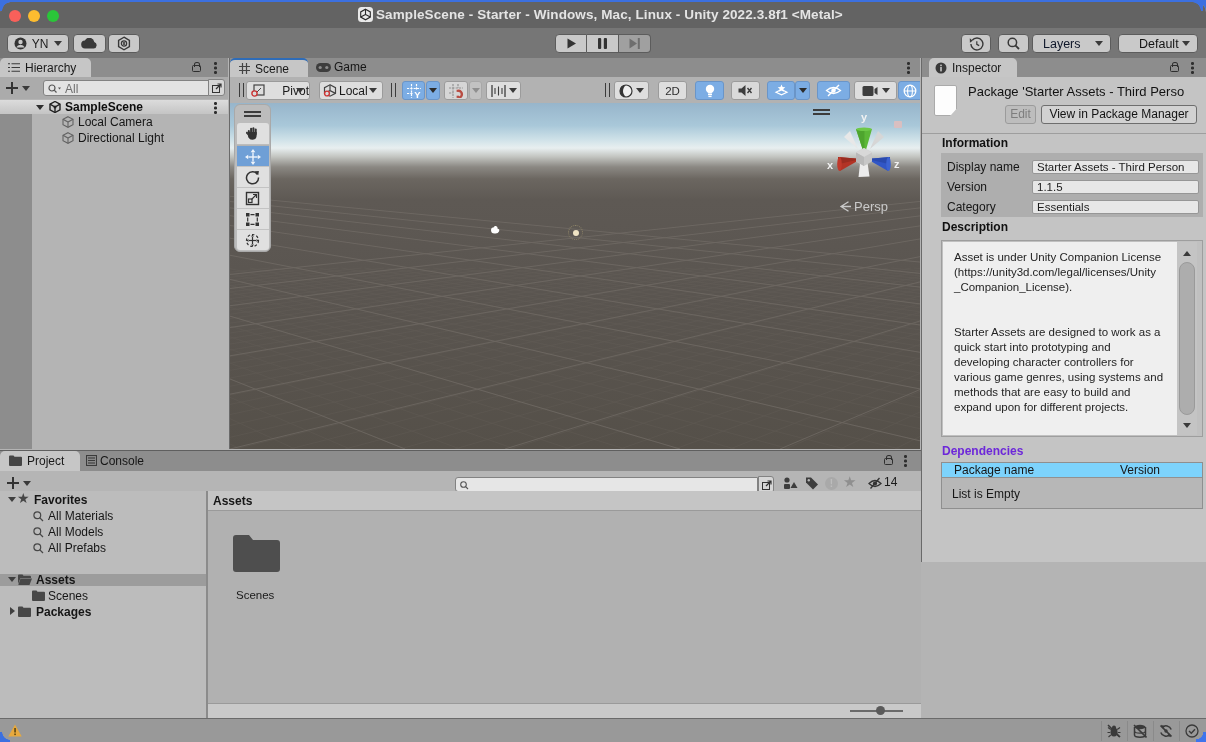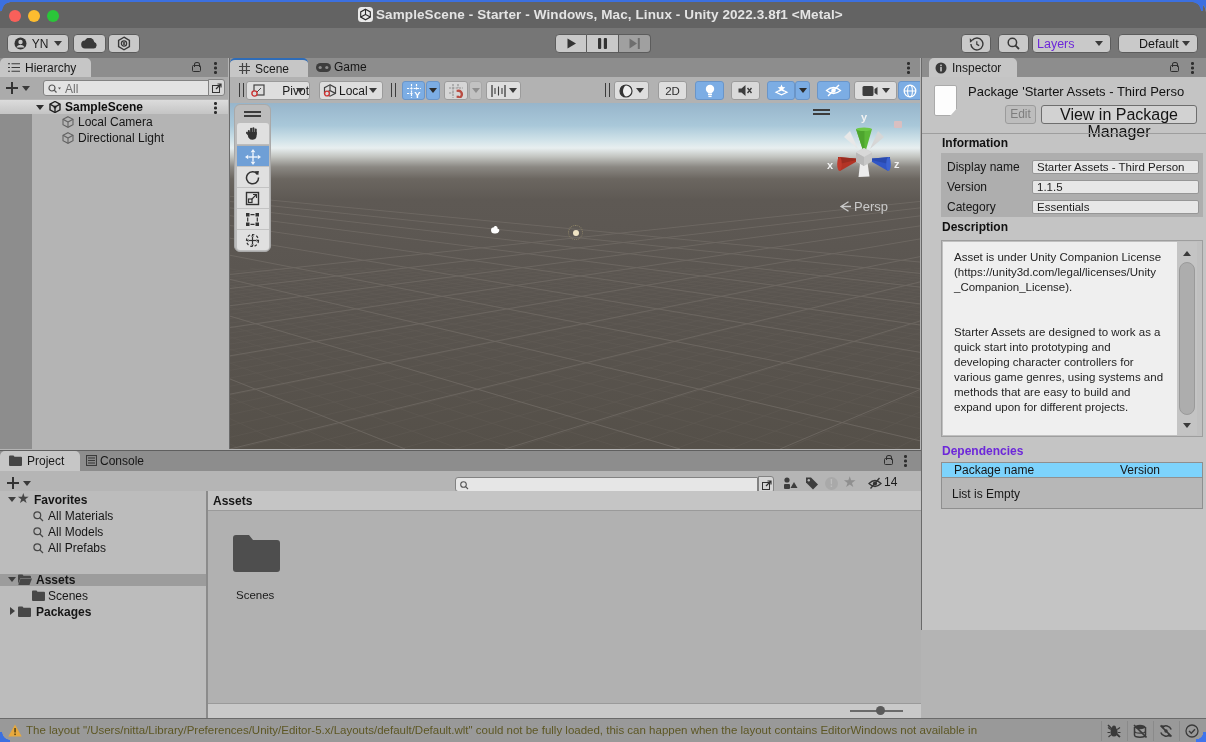--- a/index.html
+++ b/index.html
@@ -94,21 +94,21 @@
             <path d="M7.8 4.2 7.8 7.4 10.2 8.6" fill="none" stroke="#383838" stroke-width="1.2"></path>
           </svg>
   </div>
   <div class="btn" style="left:998px;top:6px;width:31px">
     <svg width="13" height="13" viewBox="0 0 13 13">
             <circle cx="5.4" cy="5.4" r="4.2" fill="none" stroke="#383838" stroke-width="1.5"></circle>
             <line x1="8.6" y1="8.6" x2="12" y2="12" stroke="#383838" stroke-width="1.8"></line>
           </svg>
   </div>
   <div class="btn" style="left:1032px;top:6px;width:79px;justify-content:flex-start">
-    <span style="font-size:12.5px;color:#6d28d9;margin-left:4px">Layers</span>
+    <span style="font-size:12.5px;color:#0f172a;margin-left:10px">Layers</span>
     <div class="tri-d" style="position:absolute;right:7px"></div>
   </div>
   <div class="btn" style="left:1118px;top:6px;width:80px;justify-content:flex-start">
     <span style="font-size:12.5px;color:#141414;margin-left:20px">Default</span>
     <div class="tri-d" style="position:absolute;right:7px"></div>
   </div>
 </div>
 
 <div id="hier" class="abs" style="left:0;top:56px;width:228px;height:391px;overflow:hidden">
   <div class="tabbar" style="left:0;top:0;width:228px;height:19px;position:absolute">
@@ -552,38 +552,38 @@
       <text x="3" y="61" font-size="11" font-weight="bold" fill="#f2f2f2" font-family="Liberation Sans">x</text>
       <text x="70" y="60" font-size="11" font-weight="bold" fill="#f2f2f2" font-family="Liberation Sans">z</text>
     </svg>
     <svg class="abs" style="left:609px;top:98px" width="13" height="11" viewBox="0 0 13 11">
             <path d="M9.5 0.8 2 5.5 9.5 10.2 M2.5 5.5 12 5.5" fill="none" stroke="#c9c9c9" stroke-width="1.3"></path>
           </svg>
           <span class="abs" style="left:624px;top:96px;font-size:13px;color:#c9c9c9">Persp</span>
   </div>
 </div>
 
-<div id="insp" class="abs" style="left:921px;top:56px;width:285px;height:572px;overflow:hidden;background:#c4c4c4;border-left:1px solid #6a6a6a">
+<div id="insp" class="abs" style="left:921px;top:56px;width:285px;height:504px;overflow:hidden;background:#c4c4c4;border-left:1px solid #6a6a6a">
   <div class="tabbar" style="left:0;top:0;width:285px;height:19px;position:absolute">
     <div class="tab" style="left:7px;width:88px">
       <svg style="margin-left:6px" width="12" height="12" viewBox="0 0 12 12">
               <circle cx="6" cy="6" r="5.5" fill="#3a3a3a"></circle>
               <rect x="5.2" y="5" width="1.6" height="4.4" fill="#c6c6c6"></rect>
               <rect x="5.2" y="2.6" width="1.6" height="1.6" fill="#c6c6c6"></rect>
             </svg>
       <span style="margin-left:5px">Inspector</span>
     </div>
     <div class="lock" style="left:248px;top:7px"></div>
     <div class="dots" style="position:absolute;left:269px;top:4px"></div>
   </div>
 
   <div class="abs" style="left:12px;top:27px;width:23px;height:31px;background:#fdfdfd;border:1px solid #aaa;border-radius:2px;clip-path:polygon(0 0,100% 0,100% 75%,70% 100%,0 100%)"></div>
   <span class="abs" style="left:46px;top:26px;font-size:13px;color:#121212;white-space:nowrap">Package 'Starter Assets - Third Perso</span>
   <div class="abs" style="left:83px;top:47px;width:31px;height:19px;background:#bdbdbd;border:1px solid #9b9b9b;border-radius:3px;color:#7e7e7e;font-size:12px;text-align:center;line-height:17px">Edit</div>
-  <div class="abs" style="left:119px;top:47px;width:156px;height:19px;background:#d2d2d2;border:1px solid #6e6e6e;border-radius:3px;color:#141414;font-size:16px;text-align:center;line-height:17px">View in Package Manager</div>
+  <div class="abs" style="left:119px;top:47px;width:156px;height:19px;background:#d2d2d2;border:1px solid #6e6e6e;border-radius:3px;color:#141414;font-size:12px;text-align:center;line-height:17px">View in Package Manager</div>
   <div class="abs" style="left:0;top:75px;width:285px;height:1px;background:#9e9e9e"></div>
   <span class="abs bold" style="left:20px;top:78px;font-size:12px;color:#111">Information</span>
   <div class="abs" style="left:19px;top:95px;width:262px;height:64px;background:#aeaeae">
     <span class="txt12" style="position:absolute;left:6px;top:7px">Display name</span>
     <div class="field" style="left:91px;top:6.5px;width:167px">Starter Assets - Third Person</div>
     <span class="txt12" style="position:absolute;left:6px;top:27px">Version</span>
     <div class="field" style="left:91px;top:26.5px;width:167px">1.1.5</div>
     <span class="txt12" style="position:absolute;left:6px;top:47px">Category</span>
     <div class="field" style="left:91px;top:46.5px;width:167px">Essentials</div>
   </div>
@@ -714,21 +714,20 @@
     </div>
   </div>
 </div>
 
 <div id="status" class="abs" style="left:0;top:716px;width:1206px;height:24px;background:#999;border-top:1px solid #6a6a6a">
   <svg class="abs" style="left:8px;top:5px" width="14" height="13" viewBox="0 0 14 13">
           <path d="M7 0.5 13.7 12.5 0.3 12.5Z" fill="#e8a93d"></path>
           <rect x="6.3" y="4" width="1.5" height="4.5" fill="#54400e"></rect>
           <rect x="6.3" y="9.5" width="1.5" height="1.6" fill="#54400e"></rect>
         </svg>
-  <span class="abs" style="left:26px;top:5px;font-size:11.5px;color:#5d5724;white-space:nowrap">The layout "/Users/nitta/Library/Preferences/Unity/Editor-5.x/Layouts/default/Default.wlt" could not be fully loaded, this can happen when the layout contains EditorWindows not available in</span>
   <div class="abs" style="left:1101px;top:2px;width:1px;height:20px;background:#8a8a8a"></div>
   <div class="abs" style="left:1127px;top:2px;width:1px;height:20px;background:#8a8a8a"></div>
   <div class="abs" style="left:1153px;top:2px;width:1px;height:20px;background:#8a8a8a"></div>
   <div class="abs" style="left:1179px;top:2px;width:1px;height:20px;background:#8a8a8a"></div>
   <svg class="abs" style="left:1107px;top:5px" width="14" height="14" viewBox="0 0 14 14">
           <ellipse cx="7" cy="8" rx="3.5" ry="4.5" fill="#3a3a3a"></ellipse>
           <circle cx="7" cy="3.5" r="2" fill="#3a3a3a"></circle>
           <g stroke="#3a3a3a" stroke-width="1.1">
             <line x1="3.8" y1="5.5" x2="1" y2="3.5"></line>
             <line x1="10.2" y1="5.5" x2="13" y2="3.5"></line>

